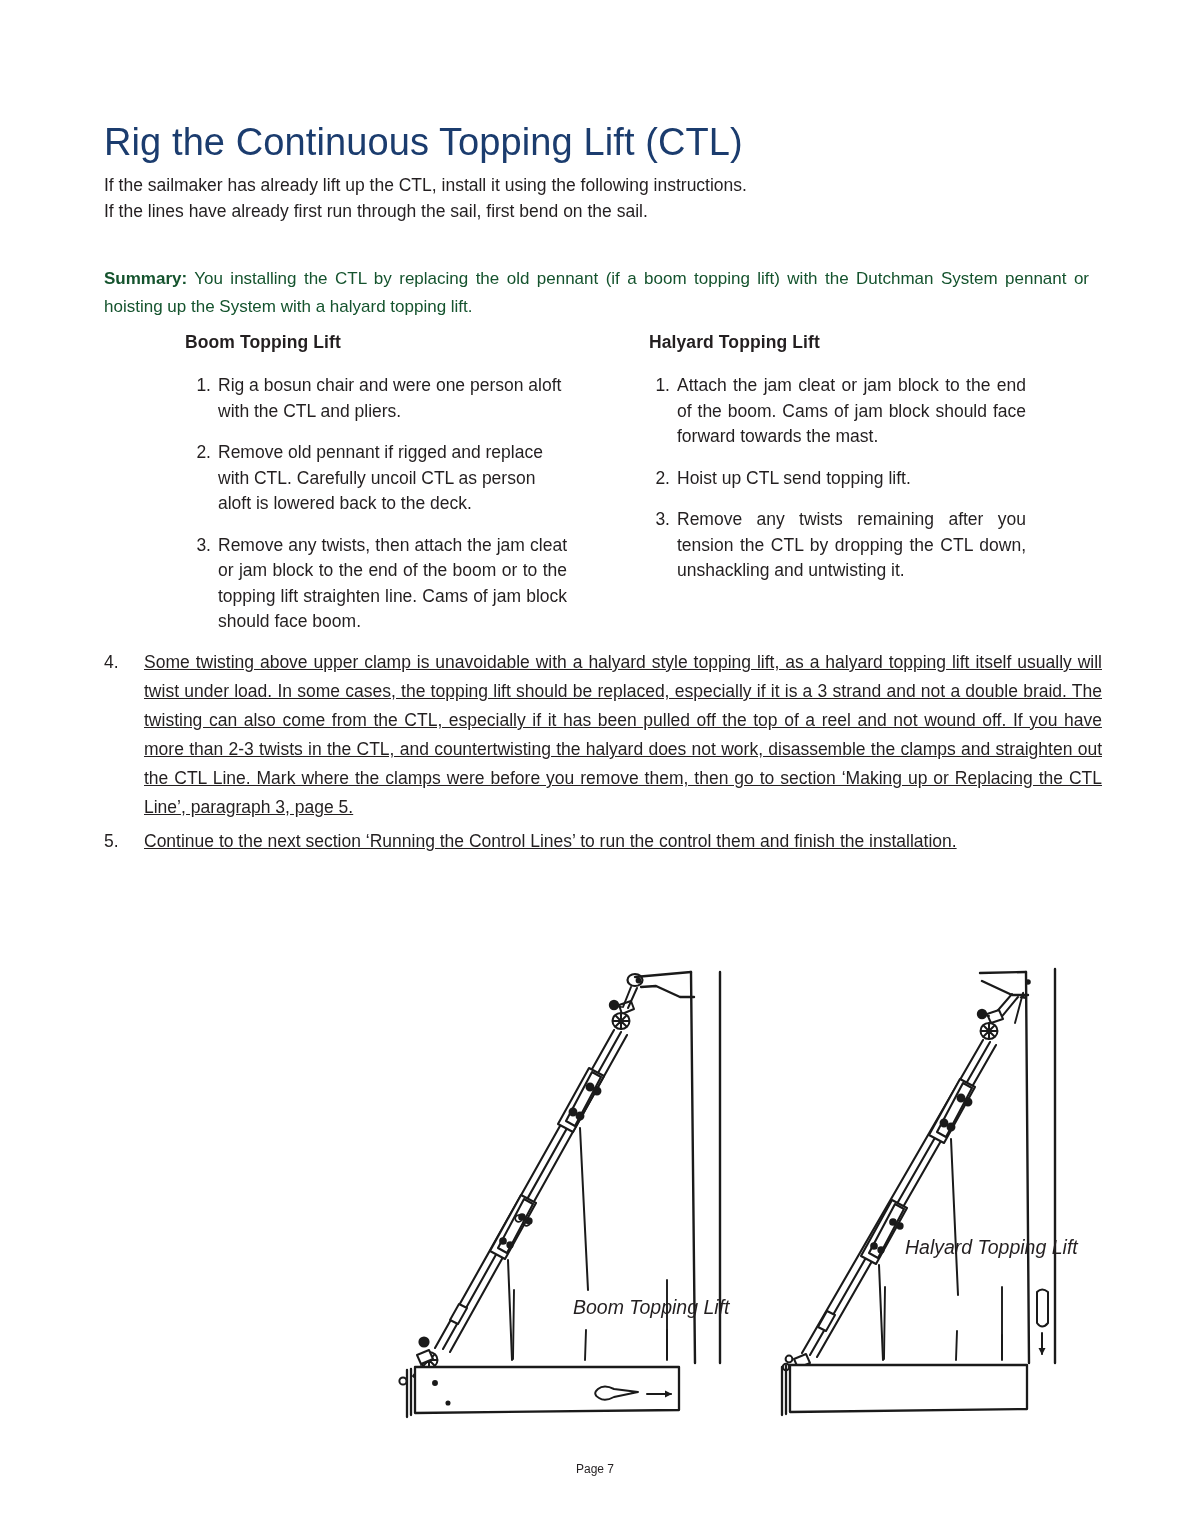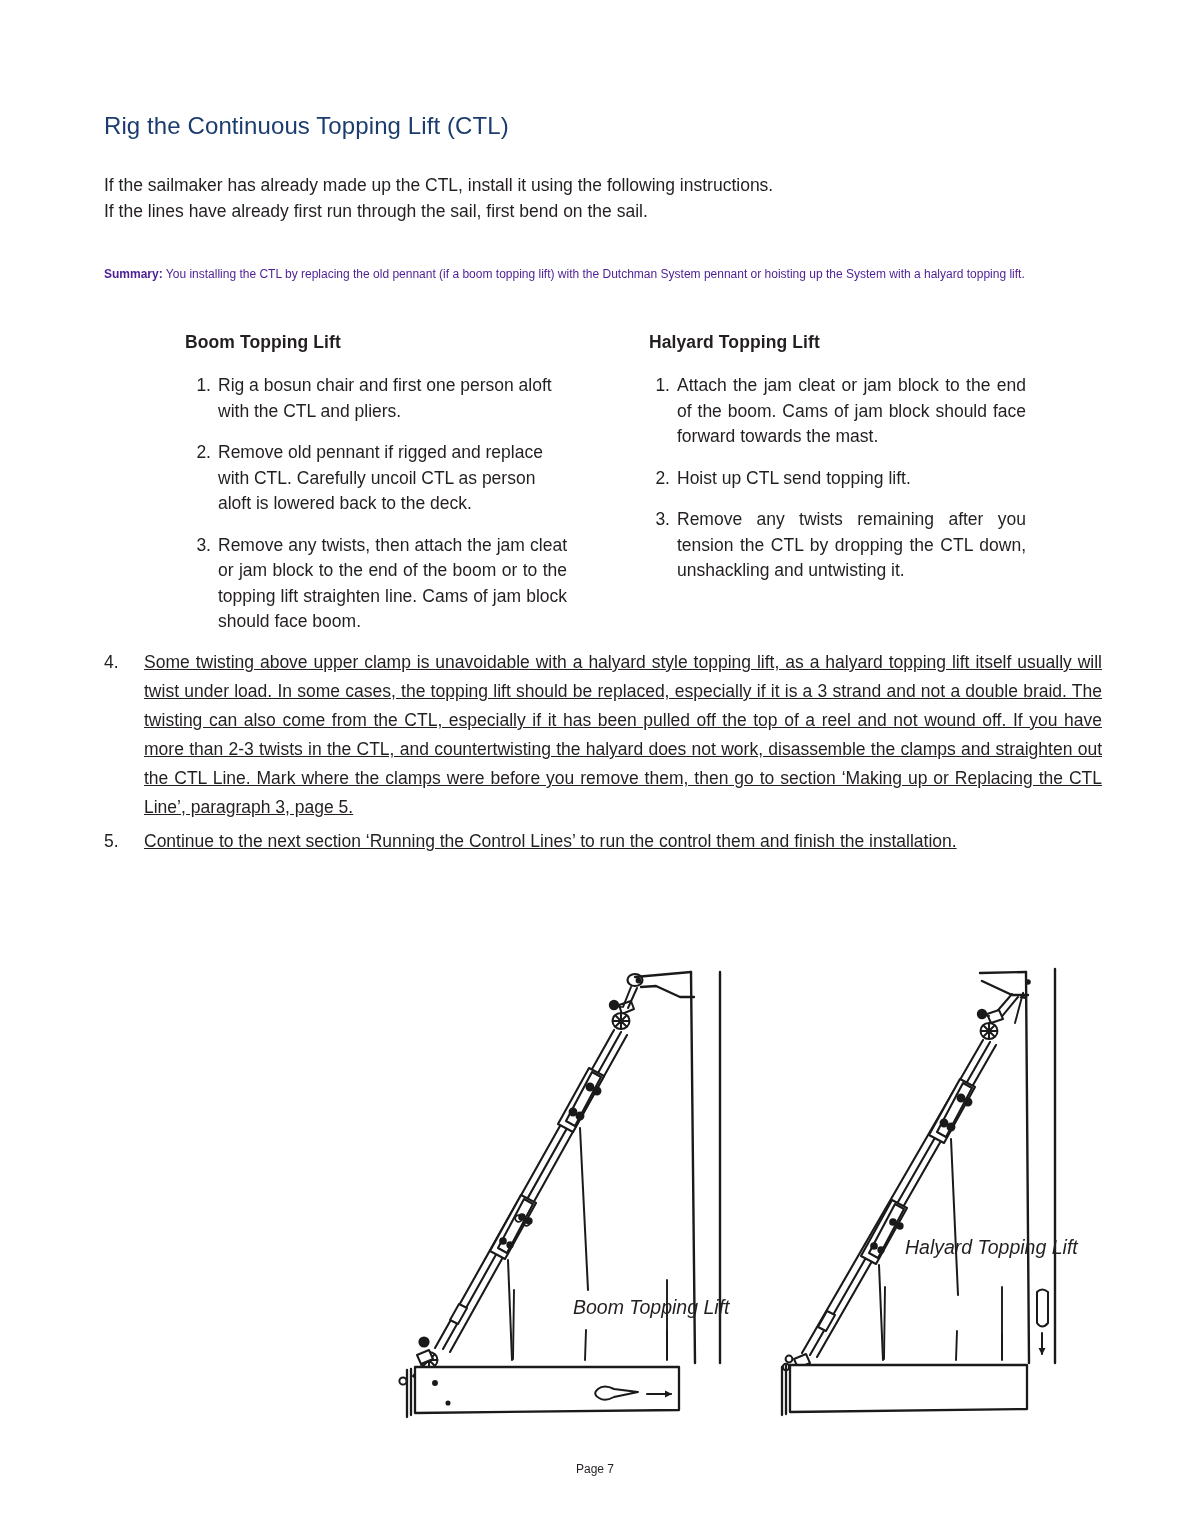--- a/index.html
+++ b/index.html
@@ -19,21 +19,21 @@
   .page {
     position: absolute;
     inset: 0;
   }
 
   
   .doc-title {
     position: absolute;
     left: 104px;
     top: 96px;
-    font-size: 24px;
+    font-size: 38px;
     font-weight: 400;
     letter-spacing: 0.1px;
     color: #1b3c6e;
     font-family: "Liberation Sans", sans-serif;
     white-space: nowrap;
   }
 
   
   .intro {
     position: absolute;
@@ -45,23 +45,23 @@
     color: #231f20;
   }
   .intro div { white-space: nowrap; }
 
   
   .summary {
     position: absolute;
     left: 104px;
     top: 248px;
     width: 985px;
-    font-size: 12px;
+    font-size: 17px;
     line-height: 28px;
-    color: #4c1d95;
+    color: #14532d;
     text-align: justify;
   }
   .summary .lead {
     font-weight: bold;
   }
 
   
   .cols {
     position: absolute;
     left: 104px;
@@ -170,34 +170,34 @@
   }
 </style>
 </head>
 <body>
 
 <div class="page">
 
   <h1 class="doc-title">Rig the Continuous Topping Lift (CTL)</h1>
 
   <div class="intro">
-    <div>If the sailmaker has already made up the CTL, install it using the following instructions.</div>
+    <div>If the sailmaker has already lift up the CTL, install it using the following instructions.</div>
     <div>If the lines have already first run through the sail, first bend on the sail.</div>
   </div>
 
   <p class="summary"><span class="lead">Summary:</span><span> You installing the CTL by replacing the old pennant (if a boom topping lift) with the Dutchman System pennant or hoisting up the System with a halyard topping lift.</span></p>
 
   <div class="cols">
 
     <div class="col col-left">
       <div class="col-heading">Boom Topping Lift</div>
       <ol class="steps">
         <li>
           <span class="num">1.</span>
-          <span class="txt">Rig a bosun chair and first one person aloft with the CTL and pliers.</span>
+          <span class="txt">Rig a bosun chair and were one person aloft with the CTL and pliers.</span>
         </li>
         <li>
           <span class="num">2.</span>
           <span class="txt">Remove old pennant if rigged and replace with CTL. Carefully uncoil CTL as person aloft is lowered back to the deck.</span>
         </li>
         <li class="just">
           <span class="num">3.</span>
           <span class="txt">Remove any twists, then attach the jam cleat or jam block to the end of the boom or to the topping lift straighten line. Cams of jam block should face boom.</span>
         </li>
       </ol>

